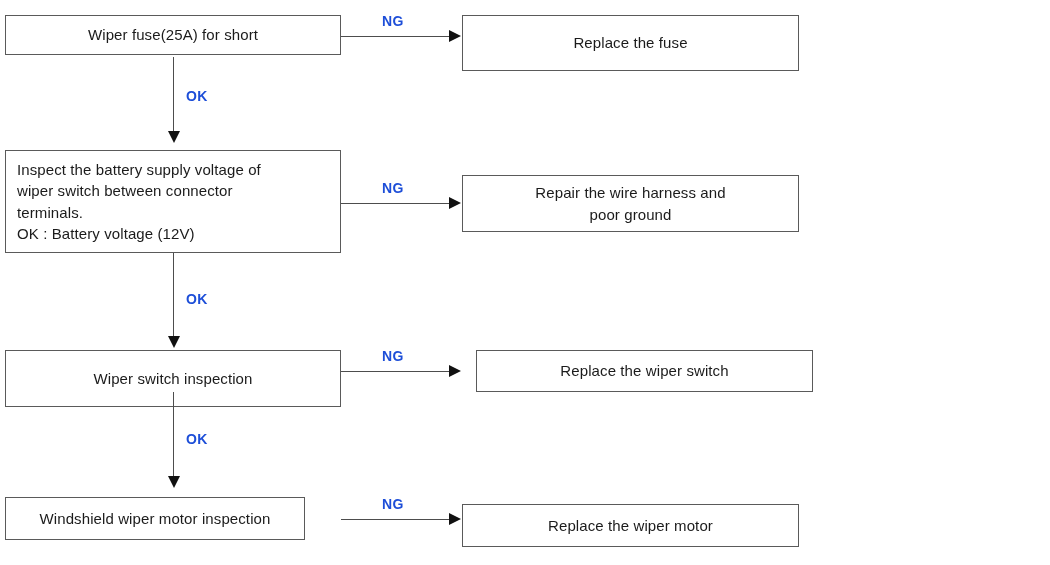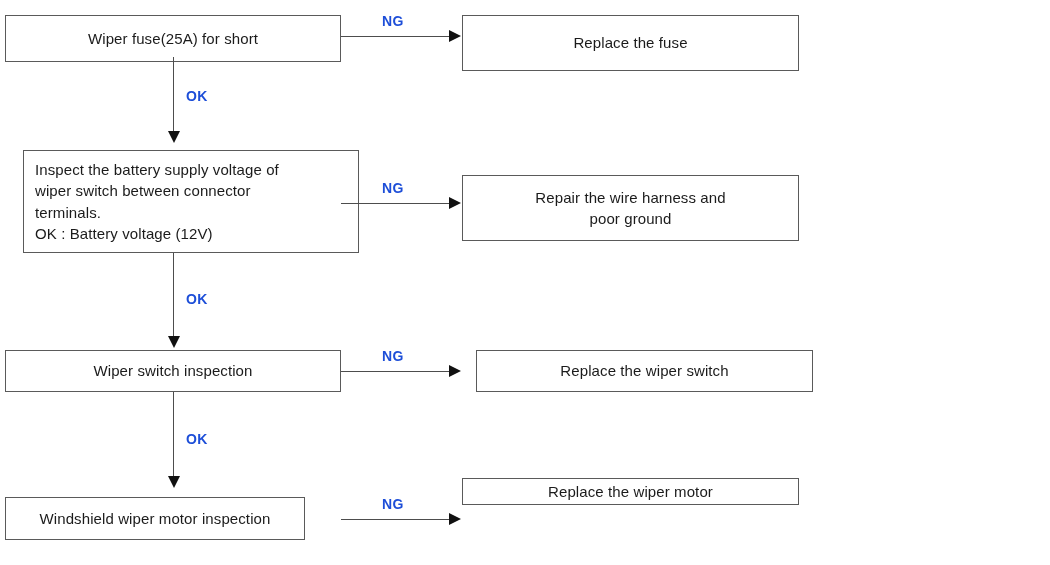--- a/index.html
+++ b/index.html
@@ -81,57 +81,57 @@
     color: #1d4ed8;
     letter-spacing: 0.3px;
     white-space: nowrap;
   }
 </style>
 </head>
 <body>
 
 <div id="canvas">
 
-  <div class="node center" style="left:5px; top:15px; width:336px; height:47px;">
+  <div class="node center" style="left:5px; top:15px; width:336px; height:40px;">
     <span class="label">Wiper fuse(25A) for short</span>
   </div>
 
   <div class="h-line" style="left:341px; top:36px; width:110px;"></div>
   <div class="arrow-right" style="left:449px; top:30px;"></div>
   <div class="edge-label" style="left:382px; top:13px;">NG</div>
 
   <div class="node center" style="left:462px; top:15px; width:337px; height:56px;">
     <span class="label">Replace the fuse</span>
   </div>
 
   <div class="v-line" style="left:173px; top:57px; width:1px; height:76px;"></div>
   <div class="arrow-down" style="left:168px; top:131px;"></div>
   <div class="edge-label" style="left:186px; top:88px;">OK</div>
 
-  <div class="node leftalign" style="left:5px; top:150px; width:336px; height:103px;margin-left:18px;">
+  <div class="node leftalign" style="left:5px; top:150px; width:336px; height:103px;">
     <span class="label">Inspect the battery supply voltage of
 wiper switch between connector
 terminals.
 OK : Battery voltage (12V)</span>
   </div>
 
   <div class="h-line" style="left:341px; top:203px; width:110px;"></div>
   <div class="arrow-right" style="left:449px; top:197px;"></div>
   <div class="edge-label" style="left:382px; top:180px;">NG</div>
 
-  <div class="node center" style="left:462px; top:175px; width:337px; height:66px;">
+  <div class="node center" style="left:462px; top:175px; width:337px; height:57px;">
     <span class="label">Repair the wire harness and
 poor ground</span>
   </div>
 
   <div class="v-line" style="left:173px; top:253px; width:1px; height:85px;"></div>
   <div class="arrow-down" style="left:168px; top:336px;"></div>
   <div class="edge-label" style="left:186px; top:291px;">OK</div>
 
-  <div class="node center" style="left:5px; top:350px; width:336px; height:42px;">
+  <div class="node center" style="left:5px; top:350px; width:336px; height:57px;">
     <span class="label">Wiper switch inspection</span>
   </div>
 
   <div class="h-line" style="left:341px; top:371px; width:110px;"></div>
   <div class="arrow-right" style="left:449px; top:365px;"></div>
   <div class="edge-label" style="left:382px; top:348px;">NG</div>
 
   <div class="node center" style="left:462px; top:350px; width:337px; height:42px;margin-left:14px;">
     <span class="label">Replace the wiper switch</span>
   </div>
@@ -141,17 +141,17 @@
   <div class="edge-label" style="left:186px; top:431px;">OK</div>
 
   <div class="node center" style="left:5px; top:497px; width:300px; height:43px;">
     <span class="label">Windshield wiper motor inspection</span>
   </div>
 
   <div class="h-line" style="left:341px; top:519px; width:110px;"></div>
   <div class="arrow-right" style="left:449px; top:513px;"></div>
   <div class="edge-label" style="left:382px; top:496px;">NG</div>
 
-  <div class="node center" style="left:462px; top:478px; width:337px; height:27px;">
+  <div class="node center" style="left:462px; top:504px; width:337px; height:43px;">
     <span class="label">Replace the wiper motor</span>
   </div>
 
 </div>
 
 </body></html>

